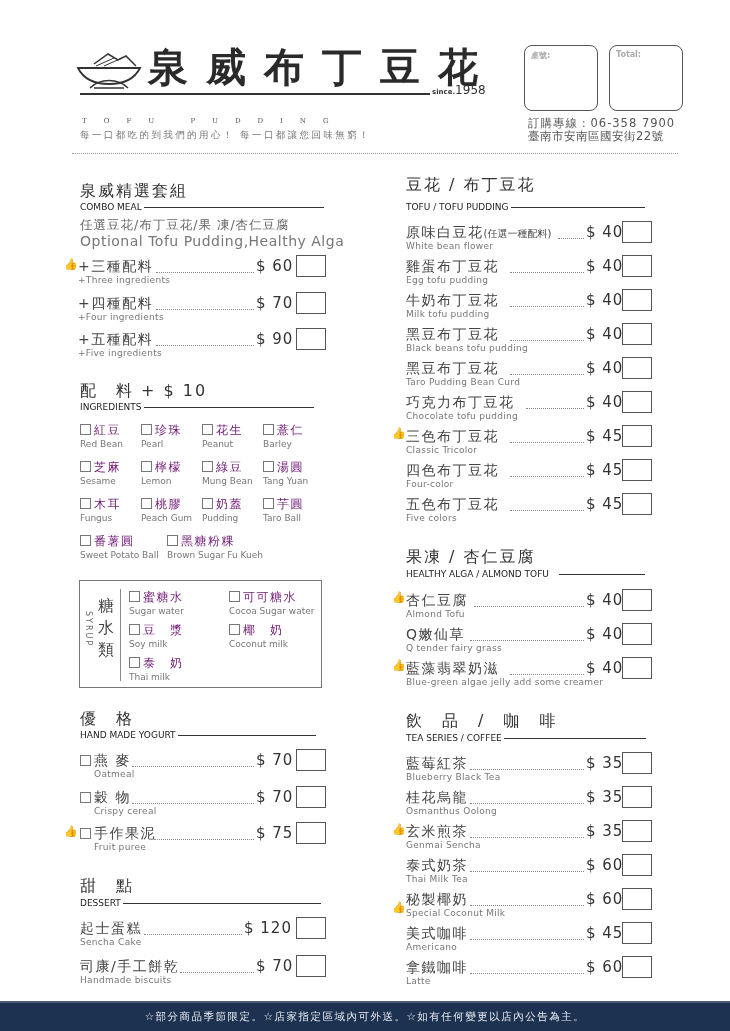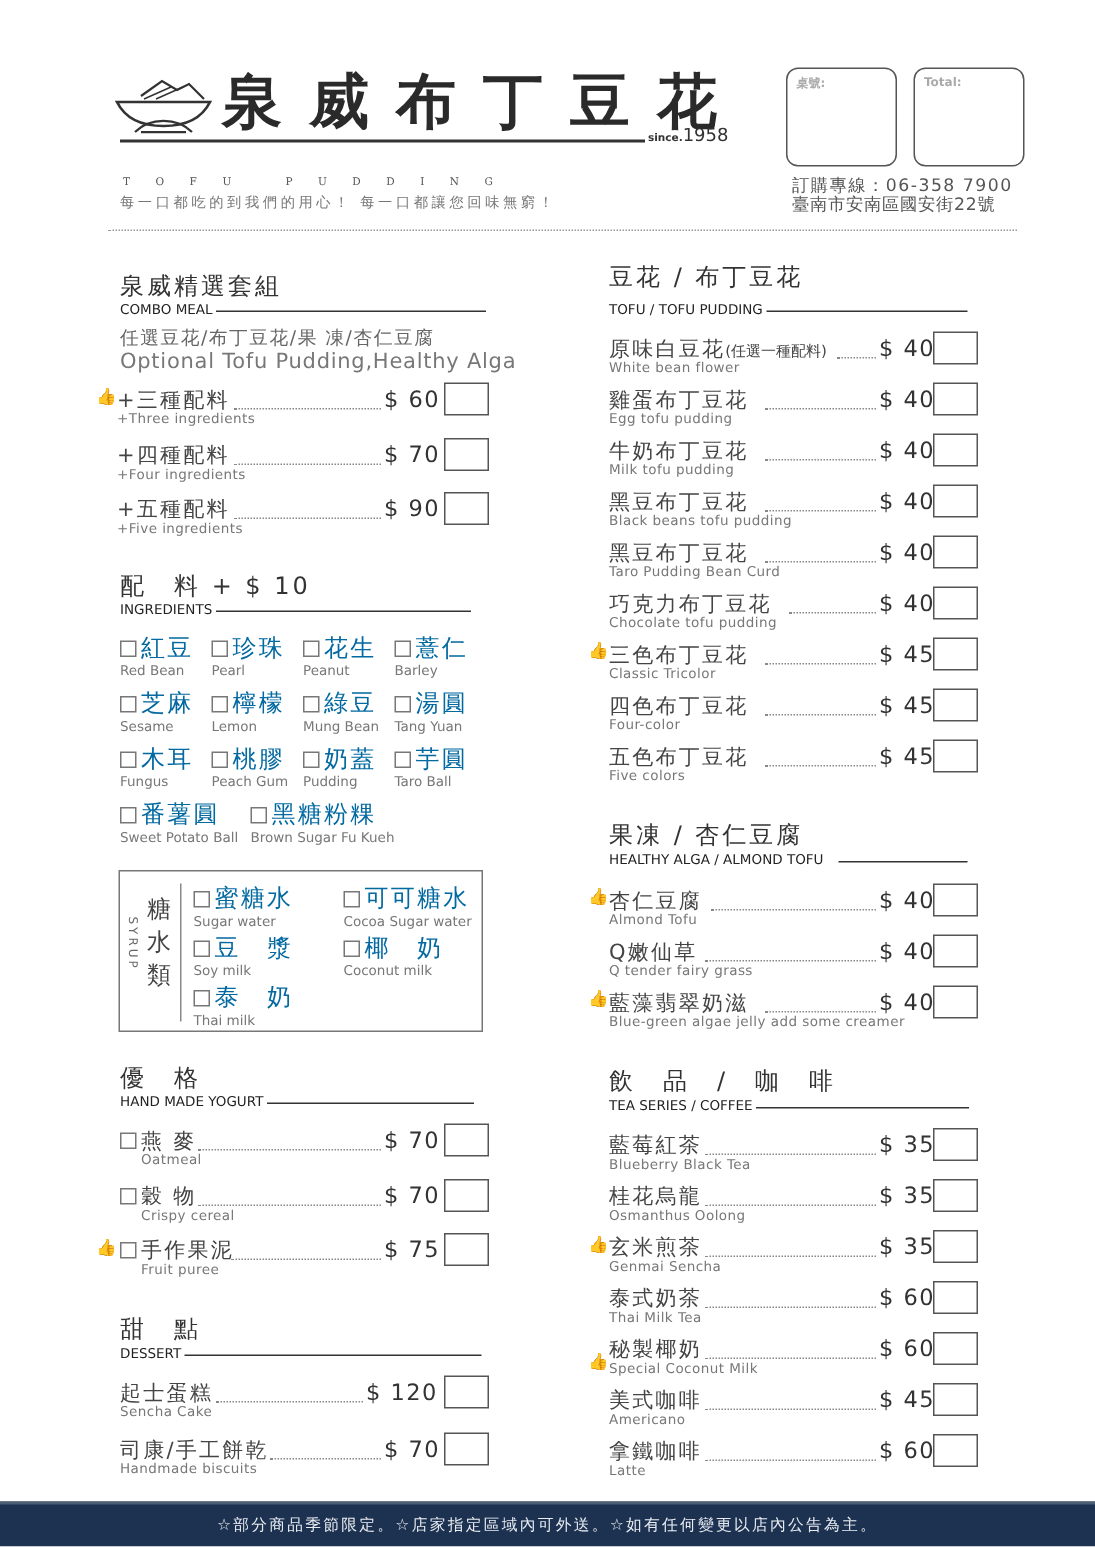--- a/index.html
+++ b/index.html
@@ -33,21 +33,21 @@
   .item .cn small { font-size: 10px; letter-spacing: 0; }
   .item .en { position: absolute; left: 0; top: 17px; font-size: 9px; color: #777; white-space: nowrap; letter-spacing: 0.3px; }
   .item .dots { position: absolute; top: 14px; border-top: 1px dotted #888; }
   .item .price { position: absolute; top: -1px; font-size: 15px; color: #333; white-space: nowrap; letter-spacing: 1px; }
   .item .qty { position: absolute; top: -3px; width: 30px; height: 22px; border: 1.3px solid #555; background: #fff; }
   .thumb { position: absolute; font-size: 11px; color: #666; }
 
   .chk { display: inline-block; width: 11px; height: 11px; border: 1px solid #777; margin-right: 3px; vertical-align: -1px; }
 
   .ing { position: absolute; }
-  .ing .cn { font-size: 16px; color: #0369a1; letter-spacing: 1.5px; white-space: nowrap; }
+  .ing .cn { font-size: 12px; color: #701a75; letter-spacing: 1.5px; white-space: nowrap; }
   .ing .en { font-size: 9px; color: #777; white-space: nowrap; }
 
   .syrup-box { position: absolute; left: 79px; top: 580px; width: 243px; height: 108px; border: 1.3px solid #777; }
   .syrup-cn { position: absolute; left: 18px; top: 14px; font-size: 16px; color: #444; line-height: 22px; width: 18px; }
   .syrup-en { position: absolute; left: 4px; top: 30px; font-size: 8px; color: #666; writing-mode: vertical-rl; letter-spacing: 2px; }
   .syrup-rule { position: absolute; left: 40px; top: 8px; width: 1px; height: 92px; background: #888; }
 
   .footer { position: absolute; left: 0; top: 1001px; width: 730px; height: 30px; background: #1d3250; border-top: 2px solid #4d5d74; }
   .footer span { position: absolute; left: 0; right: 0; top: 7px; text-align: center; color: #e8ecf2; font-size: 10.5px; letter-spacing: 1.5px; white-space: nowrap; }
 </style>

